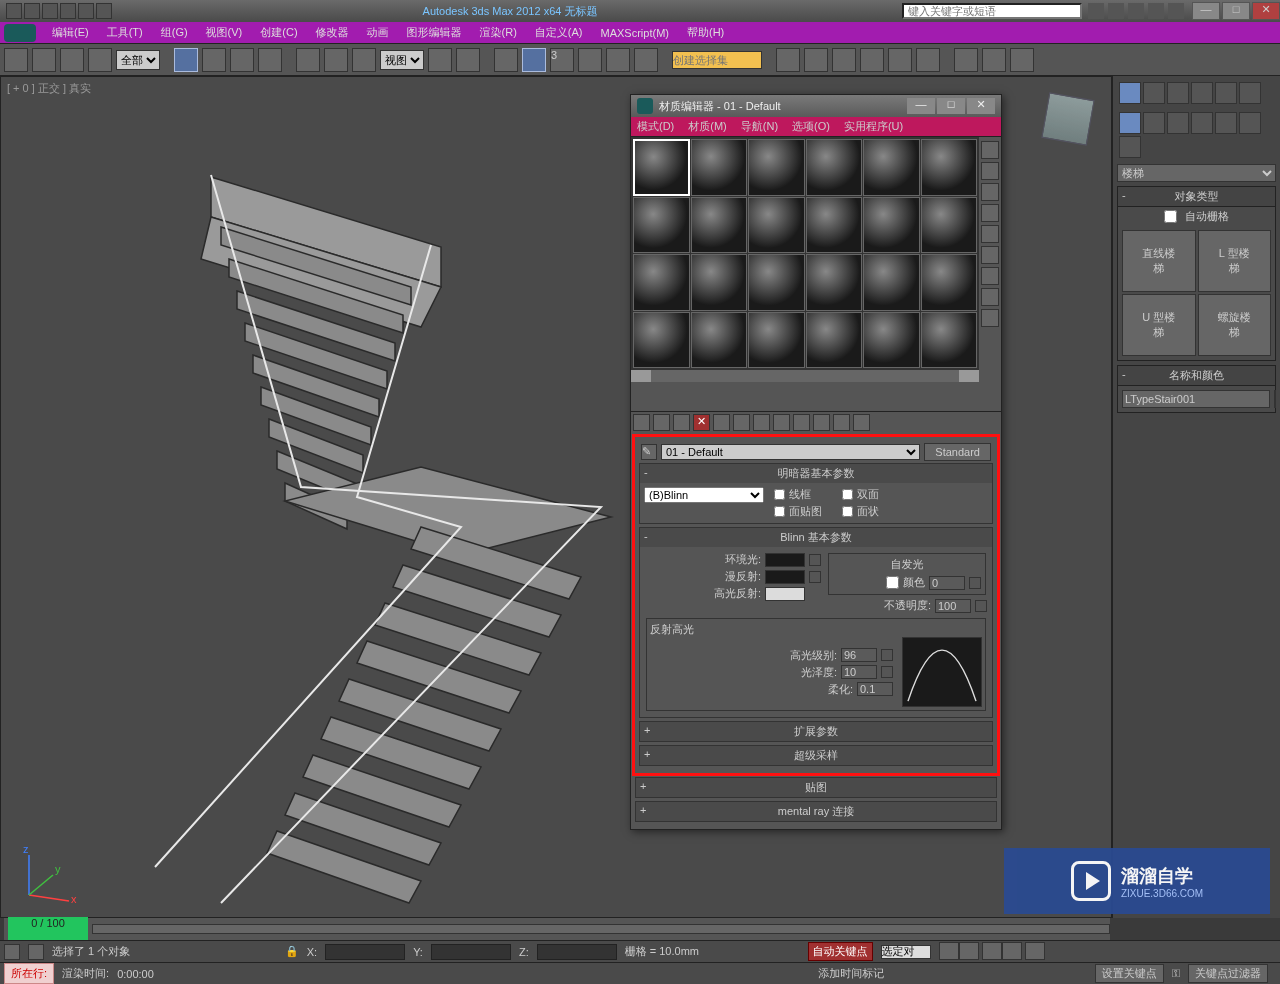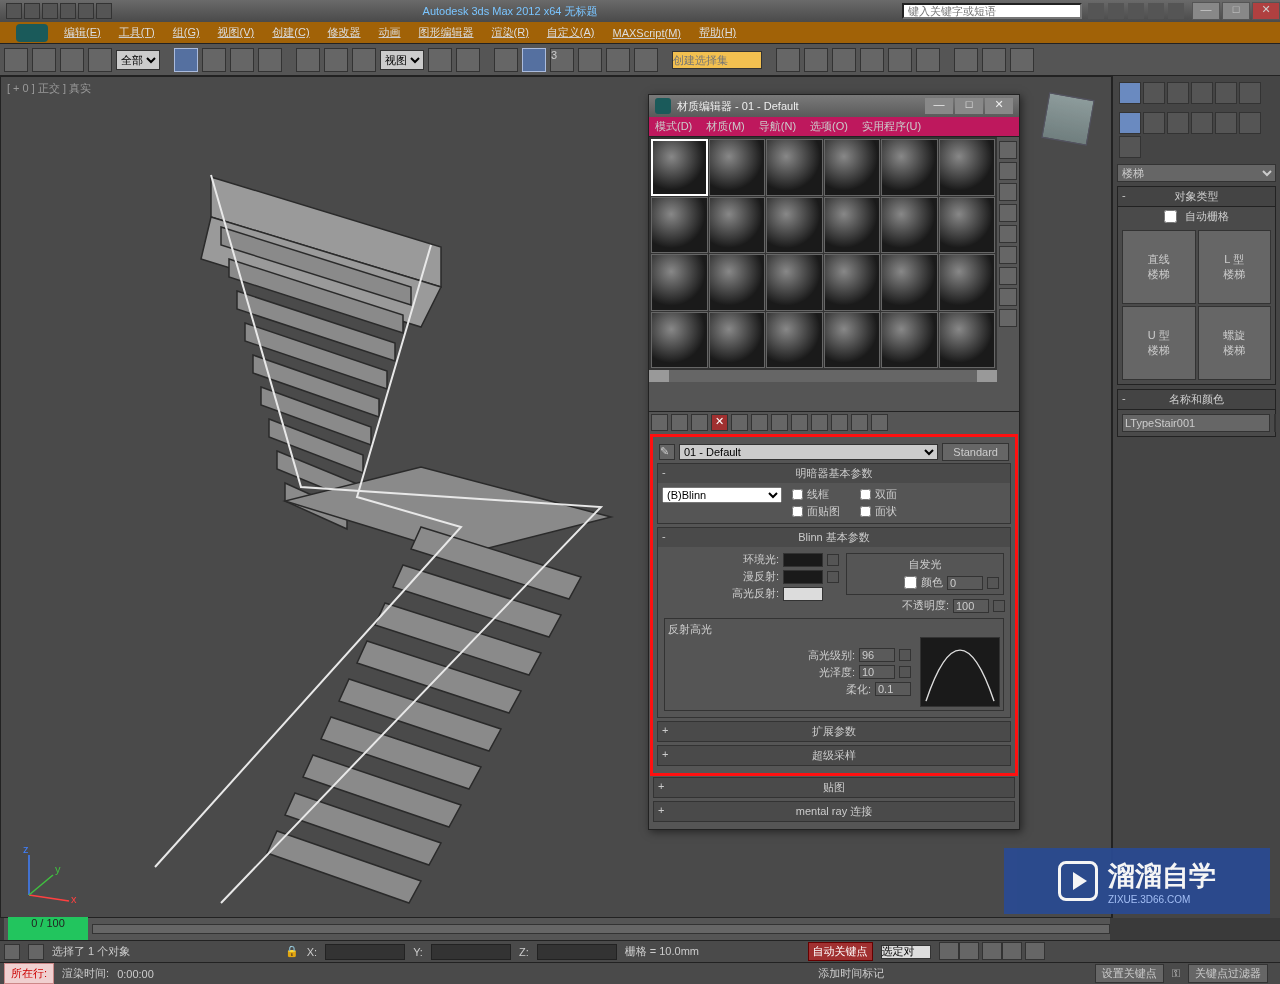--- a/index.html
+++ b/index.html
@@ -5,21 +5,21 @@
 * { margin: 0; padding: 0; box-sizing: border-box; font-family: "Microsoft YaHei", sans-serif; font-size: 11px; }
 body { background: #3a3a3a; color: #ccc; width: 1280px; height: 984px; overflow: hidden; position: relative; }
 .titlebar { height: 22px; background: linear-gradient(#6a6a6a,#4a4a4a); display: flex; align-items: center; }
 .titlebar .qat { display: flex; gap: 2px; padding: 0 6px; }
 .titlebar .qat span { width: 16px; height: 16px; background: #555; border: 1px solid #333; display: inline-block; }
 .titlebar .title { flex: 1; text-align: center; color: #7ac5ff; }
 .titlebar .search { width: 180px; height: 16px; background: #fff; color: #888; padding: 0 4px; }
 .titlebar .helpicons { display: flex; gap: 4px; padding: 0 6px; }
 .titlebar .helpicons span { width: 16px; height: 16px; background: #555; display: inline-block; }
 .titlebar .winbtn { width: 28px; height: 18px; background: #888; border: 1px solid #555; margin-left: 2px; text-align: center; }
-.menubar { height: 22px; background: #a16207; display: flex; align-items: center; padding-left: 16px; gap: 2px; border-bottom: 1px solid #222; text-decoration: underline; }
+.menubar { height: 22px; background: #a21caf; display: flex; align-items: center; padding-left: 4px; gap: 2px; border-bottom: 1px solid #222; }
 .menubar .app-icon { width: 32px; height: 18px; background: #1a5a5a; border-radius: 4px; margin-right: 6px; }
 .menubar span { padding: 2px 8px; color: #ddd; cursor: pointer; }
 .toolbar { height: 32px; background: #555; display: flex; align-items: center; padding: 0 4px; gap: 4px; border-bottom: 1px solid #222; }
 .toolbar .tbtn { width: 24px; height: 24px; background: #666; border: 1px solid #333; }
 .toolbar .tbtn.on { background: #5570a0; border-color: #abd; }
 .toolbar select { height: 20px; background: #ccc; border: 1px solid #333; }
 .toolbar input[type=text] { height: 18px; background: #f2c050; border: 1px solid #333; width: 90px; }
 .toolbar .sep { width: 6px; }
 .main { position: absolute; top: 76px; left: 0; right: 0; bottom: 66px; display: flex; }
 .viewport { flex: 1; background: #4a4a4a; position: relative; border: 1px solid #222; }
@@ -28,36 +28,36 @@
 .viewport .axis { position: absolute; left: 18px; bottom: 12px; width: 60px; height: 60px; }
 .viewport .axis line { stroke-width: 1.5; }
 .right-panel { width: 168px; background: #454545; border-left: 1px solid #222; padding: 4px; display: flex; flex-direction: column; gap: 4px; }
 .right-icons { display: flex; flex-wrap: wrap; gap: 2px; padding: 2px; }
 .right-icons span { width: 22px; height: 22px; background: #555; border: 1px solid #333; }
 .right-panel select { width: 100%; background: #666; color: #ccc; border: 1px solid #333; height: 18px; }
 .rollout { border: 1px solid #222; background: #4a4a4a; }
 .rollout-head { background: #444; text-align: center; padding: 2px; border-bottom: 1px solid #222; position: relative; }
 .rollout-head .toggle { position: absolute; left: 4px; }
 .rbuttons { display: grid; grid-template-columns: 1fr 1fr; gap: 2px; padding: 4px; }
-.rbuttons button { background: #666; border: 1px solid #333; color: #ccc; padding: 21px; }
+.rbuttons button { background: #666; border: 1px solid #333; color: #ccc; padding: 15px; }
 .chk-row { display: flex; align-items: center; justify-content: center; padding: 2px; gap: 8px; }
 .name-row { display: flex; padding: 4px; gap: 4px; }
 .name-row input { flex: 1; background: #666; border: 1px solid #333; color: #ccc; padding: 2px; }
 .name-row .swatch { width: 20px; height: 18px; background: #d4a050; border: 1px solid #333; }
 .timeline { position: absolute; left: 4px; right: 170px; bottom: 44px; height: 22px; background: #555; display: flex; align-items: center; }
 .timeline .slider { width: 80px; height: 24px; background: #22c55e; margin: 0 4px; text-align: center; color: #222; }
 .timeline .track { flex: 1; height: 10px; background: #666; border: 1px solid #333; }
 .status1 { position: absolute; left: 0; right: 0; bottom: 22px; height: 22px; background: #4a4a4a; display: flex; align-items: center; gap: 8px; padding: 0 4px; border-top: 1px solid #222; }
 .status1 .red { background: #a03030; color: #fff; padding: 1px 4px; border: 1px solid #600; }
 .status1 input.coord { width: 80px; background: #333; border: 1px solid #222; color: #ccc; padding: 1px; }
 .status1 .playbtns span { width: 20px; height: 18px; background: #666; border: 1px solid #333; display: inline-block; }
 .status2 { position: absolute; left: 0; right: 0; bottom: 0; height: 22px; background: #4a4a4a; display: flex; align-items: center; gap: 8px; padding: 0 4px; border-top: 1px solid #222; }
 .pink { background: #f0d0d0; color: #c00; padding: 2px 6px; border: 1px solid #c88; }
 
-.mat-editor { position: absolute; left: 648px; top: 94px; width: 372px; height: 736px; background: #555; border: 1px solid #222; box-shadow: 2px 2px 8px rgba(0,0,0,.5); display: flex; flex-direction: column; }
+.mat-editor { position: absolute; left: 630px; top: 94px; width: 372px; height: 736px; background: #555; border: 1px solid #222; box-shadow: 2px 2px 8px rgba(0,0,0,.5); display: flex; flex-direction: column; }
 .me-title { height: 22px; background: linear-gradient(#7a7a7a,#5a5a5a); display: flex; align-items: center; padding: 0 6px; color: #eee; }
 .me-title .icon { width: 16px; height: 16px; background: #1a5a5a; border-radius: 3px; margin-right: 6px; }
 .me-title .t { flex: 1; }
 .me-title .wbtn { width: 28px; height: 16px; background: #888; margin-left: 2px; text-align: center; }
 .me-menu { height: 20px; background: #be185d; display: flex; align-items: center; padding: 0 6px; gap: 14px; border-bottom: 1px solid #222; }
 .me-body { flex: 1; background: #555; display: flex; overflow: hidden; }
 .me-slots-wrap { flex: 1; display: flex; flex-direction: column; }
 .me-slots { display: grid; grid-template-columns: repeat(6, 1fr); gap: 1px; padding: 2px; background: #333; }
 .me-slot { aspect-ratio: 1; background: radial-gradient(circle at 35% 30%, #888, #1a1a1a 65%); border: 1px solid #666; }
 .me-slot.sel { border: 2px solid #fff; }
@@ -90,21 +90,21 @@
 .highlight-curve { width: 80px; height: 70px; background: #1a1a1a; border: 1px solid #333; position: relative; }
 .highlight-curve svg { width: 100%; height: 100%; }
 .blinn-wrap { display: flex; gap: 4px; }
 .blinn-left { flex: 1.1; }
 .blinn-right { flex: 1; }
 .viewcube { position: absolute; right: 176px; top: 86px; width: 72px; height: 72px; }
 .vc-box { width: 46px; height: 46px; margin: 10px auto; background: linear-gradient(#9aa,#788); border: 1px solid #556; transform: rotate(10deg); opacity: .85; }
 .watermark { position: absolute; right: 10px; bottom: 70px; width: 266px; height: 66px; background: #2a4a90; color: #fff; display: flex; align-items: center; justify-content: center; gap: 10px; opacity: .95; }
 .watermark .play { width: 40px; height: 40px; border: 3px solid #fff; border-radius: 8px; display: flex; align-items: center; justify-content: center; }
 .watermark .play::after { content: ""; border-left: 14px solid #fff; border-top: 9px solid transparent; border-bottom: 9px solid transparent; margin-left: 4px; }
-.watermark .txt1 { font-size: 27px; font-weight: bold; }
+.watermark .txt1 { font-size: 18px; font-weight: bold; }
 .watermark .txt2 { font-size: 10px; color: #a8c5ff; }
 .svgstep { stroke: #2a2a2a; stroke-width: 1.5; }
 </style>
 </head>
 <body>
 
 <div class="titlebar">
   <div class="qat">
     <span></span>
       <span></span>

